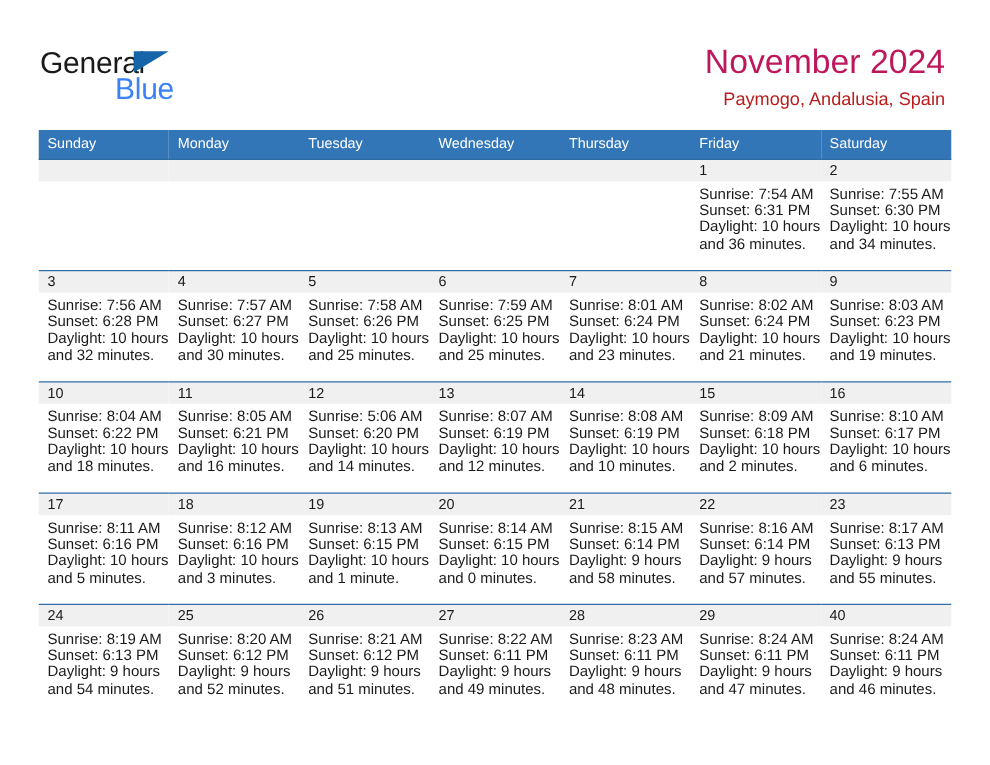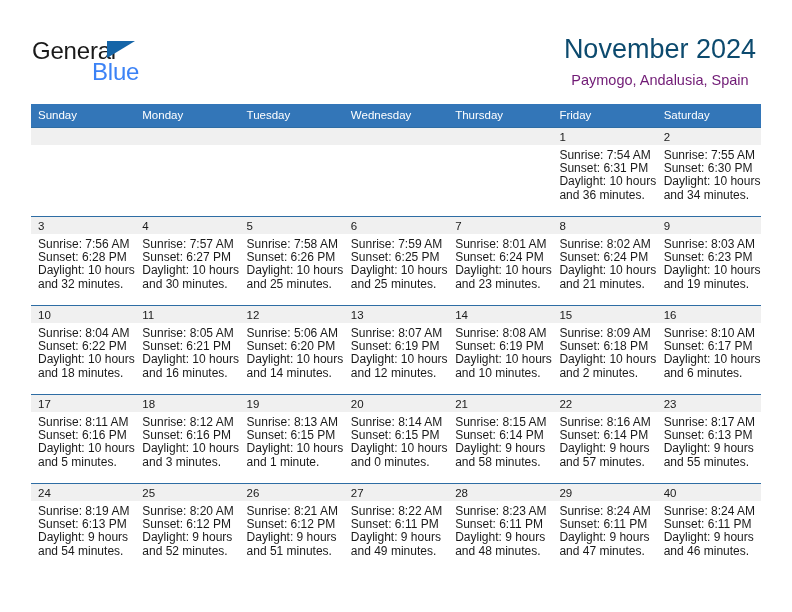--- a/index.html
+++ b/index.html
@@ -61,32 +61,31 @@
   }
   .title-block {
     position: absolute;
     right: 36px;
     top: 32px;
     text-align: right;
   }
   .cal-title {
     font-size: 27px;
     font-weight: normal;
-    color: #0c4a6e;
+    color: #be185d;
     line-height: 34px;
     white-space: nowrap;
   }
   .cal-subtitle {
     font-size: 14.5px;
     font-weight: normal;
-    color: #701a75;
+    color: #b91c1c;
     line-height: 22px;
     margin-top: 3px;
     white-space: nowrap;
-    text-align: center;
   }
 
   
   .calendar {
     position: absolute;
     left: 31px;
     top: 104px;
     width: 730px;
     border-collapse: collapse;
     table-layout: fixed;

